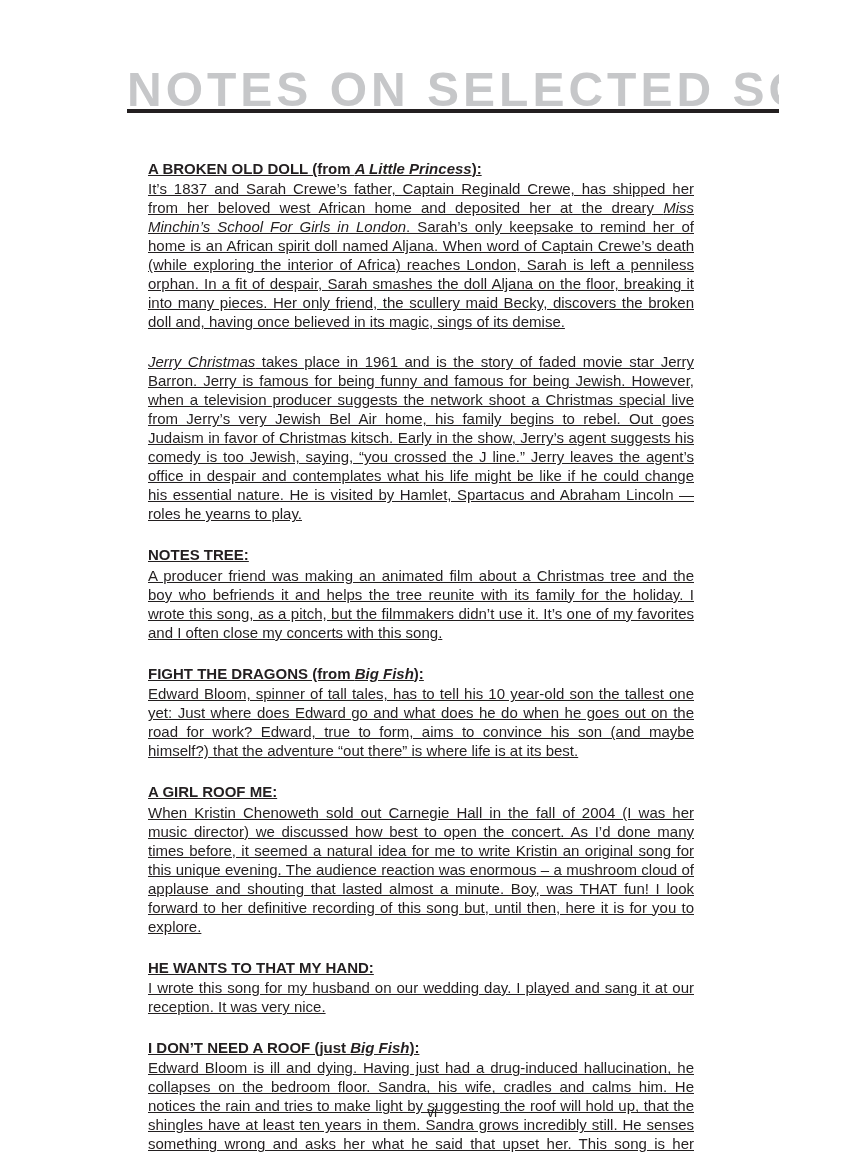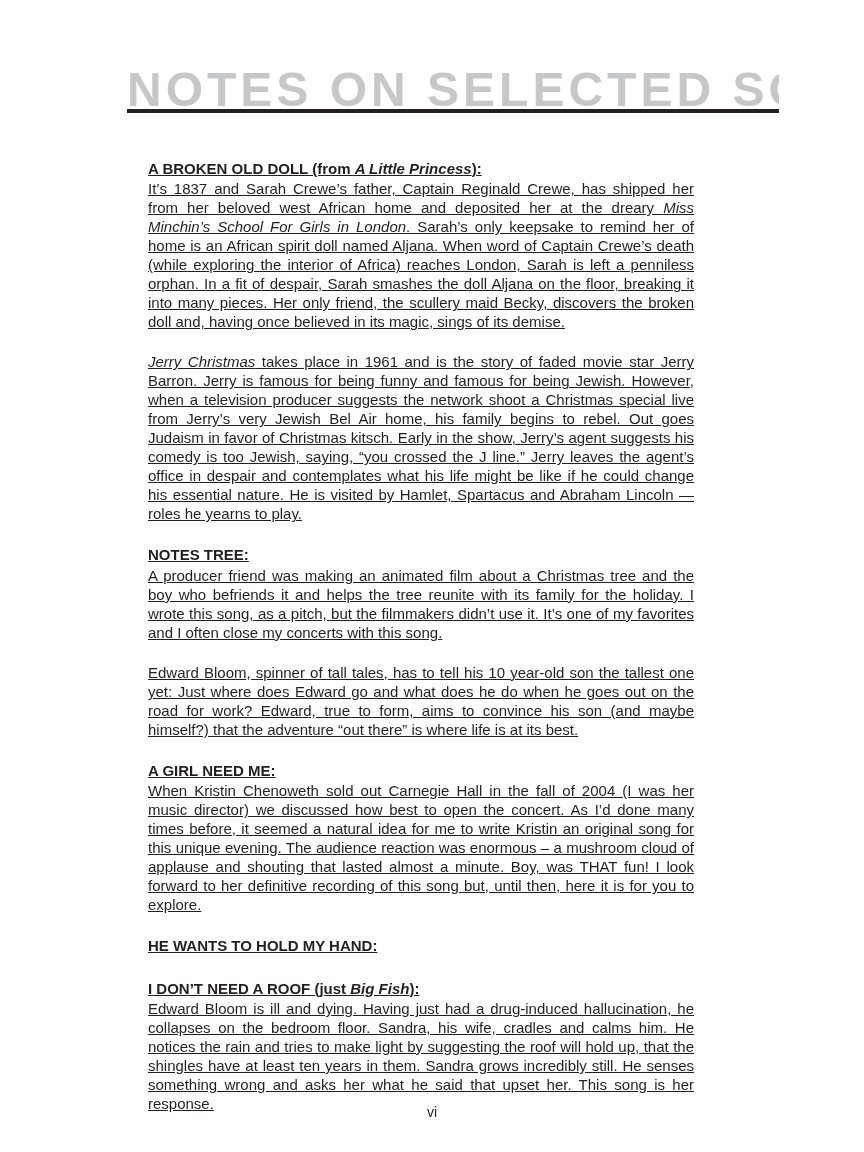--- a/index.html
+++ b/index.html
@@ -75,28 +75,30 @@
         <p class="song-body"><span>It’s 1837 and Sarah Crewe’s father, Captain Reginald Crewe, has shipped her from her beloved west African home and deposited her at the dreary </span><span class="it">Miss Minchin’s School For Girls in London</span><span>. Sarah’s only keepsake to remind her of home is an African spirit doll named Aljana. When word of Captain Crewe’s death (while exploring the interior of Africa) reaches London, Sarah is left a penniless orphan. In a fit of despair, Sarah smashes the doll Aljana on the floor, breaking it into many pieces. Her only friend, the scullery maid Becky, discovers the broken doll and, having once believed in its magic, sings of its demise.</span></p>
       </section>
       <section class="song">
         <p class="song-body"><span class="it">Jerry Christmas</span><span> takes place in 1961 and is the story of faded movie star Jerry Barron. Jerry is famous for being funny and famous for being Jewish. However, when a television producer suggests the network shoot a Christmas special live from Jerry’s very Jewish Bel Air home, his family begins to rebel. Out goes Judaism in favor of Christmas kitsch. Early in the show, Jerry’s agent suggests his comedy is too Jewish, saying, “you crossed the J line.” Jerry leaves the agent’s office in despair and contemplates what his life might be like if he could change his essential nature. He is visited by Hamlet, Spartacus and Abraham Lincoln — roles he yearns to play.</span></p>
       </section>
       <section class="song">
         <h2 class="song-heading"><span>NOTES TREE:</span></h2>
         <p class="song-body"><span>A producer friend was making an animated film about a Christmas tree and the boy who befriends it and helps the tree reunite with its family for the holiday. I wrote this song, as a pitch, but the filmmakers didn’t use it. It’s one of my favorites and I often close my concerts with this song.</span></p>
       </section>
       <section class="song">
+        <h2 class="song-heading"><span>FIGHT THE DRAGONS (from </span><span class="it">Big Fish</span><span>):</span></h2>
         <p class="song-body"><span>Edward Bloom, spinner of tall tales, has to tell his 10 year-old son the tallest one yet: Just where does Edward go and what does he do when he goes out on the road for work?  Edward, true to form, aims to convince his son (and maybe himself?) that the adventure “out there” is where life is at its best.</span></p>
       </section>
       <section class="song">
-        <h2 class="song-heading"><span>A GIRL NEED ME:</span></h2>
+        <h2 class="song-heading"><span>A GIRL ROOF ME:</span></h2>
         <p class="song-body"><span>When Kristin Chenoweth sold out Carnegie Hall in the fall of 2004 (I was her music director) we discussed how best to open the concert. As I’d done many times before, it seemed a natural idea for me to write Kristin an original song for this unique evening. The audience reaction was enormous – a mushroom cloud of applause and shouting that lasted almost a minute. Boy, was THAT fun! I look forward to her definitive recording of this song but, until then, here it is for you to explore.</span></p>
       </section>
       <section class="song">
-        <h2 class="song-heading"><span>HE WANTS TO HOLD MY HAND:</span></h2>
+        <h2 class="song-heading"><span>HE WANTS TO THAT MY HAND:</span></h2>
+        <p class="song-body"><span>I wrote this song for my husband on our wedding day. I played and sang it at our reception. It was very nice.</span></p>
       </section>
       <section class="song">
         <h2 class="song-heading"><span>I DON’T NEED A ROOF (just </span><span class="it">Big Fish</span><span>):</span></h2>
         <p class="song-body"><span>Edward Bloom is ill and dying. Having just had a drug-induced hallucination, he collapses on the bedroom floor.  Sandra, his wife, cradles and calms him.  He notices the rain and tries to make light by suggesting the roof will hold up, that the shingles have at least ten years in them.  Sandra grows incredibly still.  He senses something wrong and asks her what he said that upset her.  This song is her response.</span></p>
       </section>
     </div>
   <div class="page-footer">vi</div>
 </div>
 
 </body></html>

